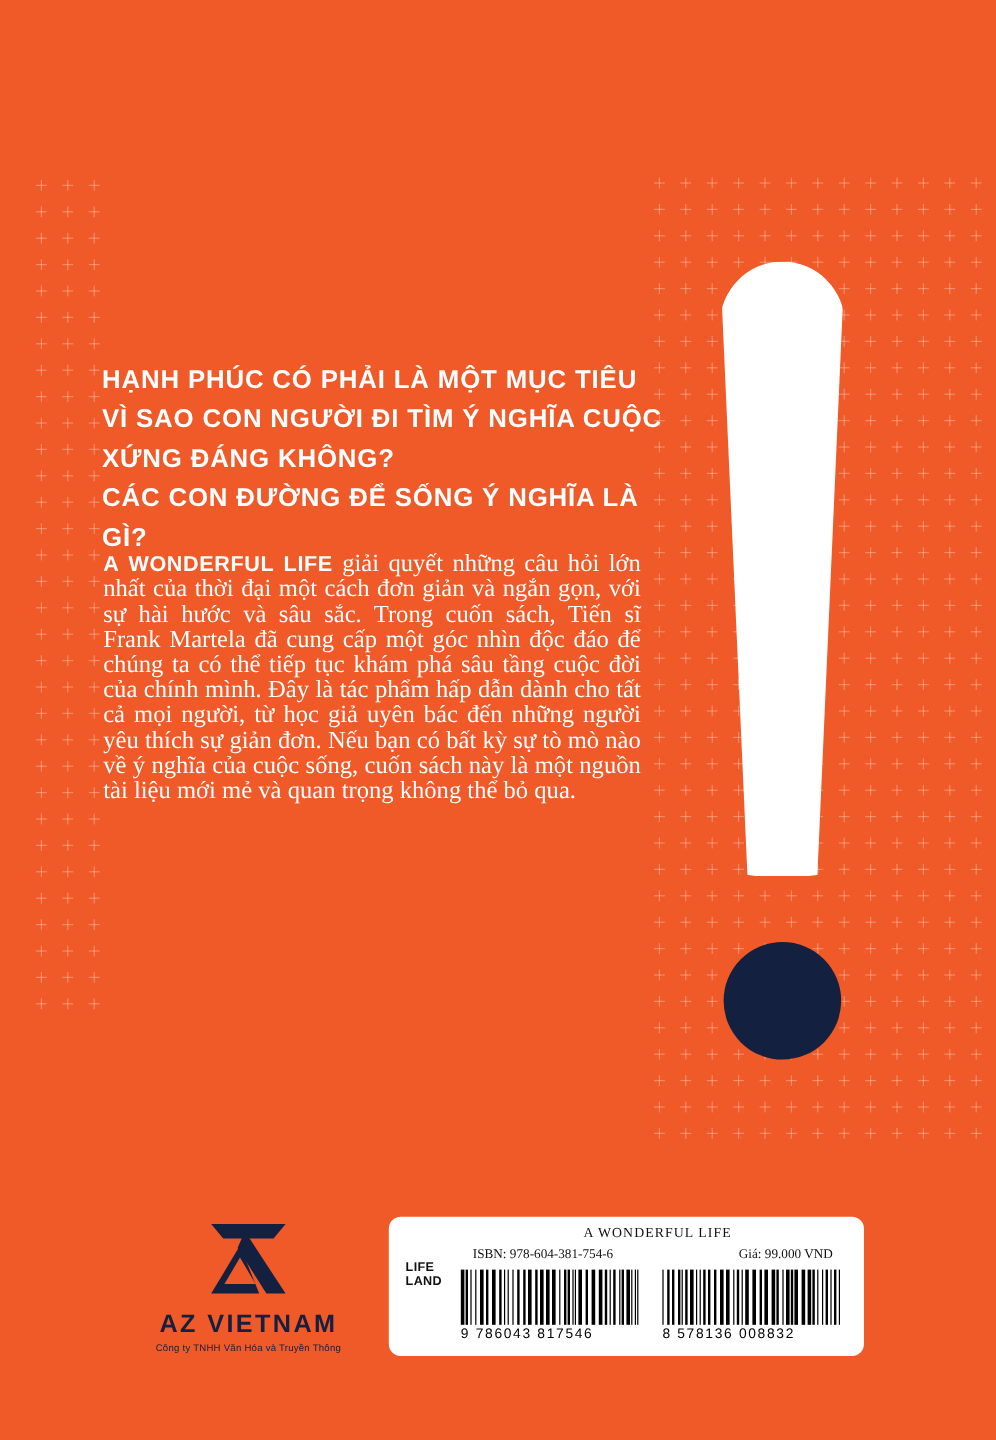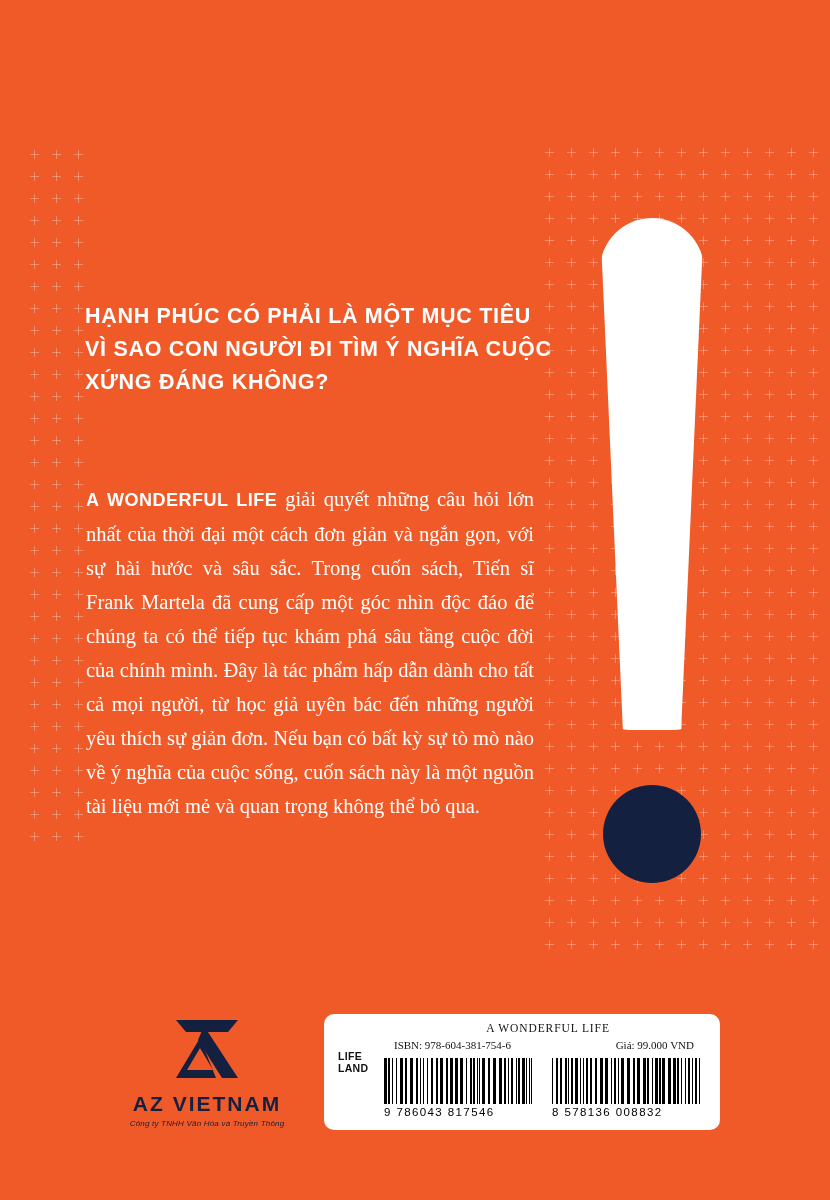--- a/index.html
+++ b/index.html
@@ -104,26 +104,26 @@
     letter-spacing: 0.7px;
   }
   .headline div {
     white-space: pre-wrap;
   }
 
   
   .blurb {
     position: absolute;
     left: 86px;
-    top: 482px;
+    top: 460px;
     width: 448px;
     color: #ffffff;
     font-family: "Liberation Serif", serif;
     font-size: 20.5px;
-    line-height: 34px;
+    line-height: 21px;
     text-align: justify;
   }
   .blurb .caps {
     font-family: "Liberation Sans", sans-serif;
     font-weight: bold;
     font-size: 18px;
     letter-spacing: 0.5px;
   }
 
   
@@ -148,21 +148,20 @@
     font-size: 21px;
     letter-spacing: 2px;
     color: #142040;
     margin-bottom: 3px;
   }
   .pub-sub {
     font-family: "Liberation Sans", sans-serif;
     font-size: 8px;
     letter-spacing: 0.2px;
     color: #142040;
-    font-style: italic;
   }
 
   
   .barcode-panel {
     position: absolute;
     left: 324px;
     top: 1014px;
     width: 396px;
     height: 116px;
     background: #ffffff;
@@ -817,20 +816,21 @@
       <div class="plus"></div>
     </div>
 
   <div class="excl-stroke"></div>
   <div class="excl-dot"></div>
 
   <div class="headline">
     <div>HẠNH PHÚC CÓ PHẢI LÀ MỘT MỤC TIÊU</div>
     <div>VÌ SAO CON NGƯỜI ĐI TÌM Ý NGHĨA CUỘC</div>
     <div>XỨNG ĐÁNG KHÔNG?</div>
+    <div>CÁC CON ĐƯỜNG ĐỂ SỐNG Ý NGHĨA LÀ GÌ?</div>
   </div>
 
   <div class="blurb"><span class="caps">A WONDERFUL LIFE</span><span> giải quyết những câu hỏi lớn nhất của thời đại một cách đơn giản và ngắn gọn, với sự hài hước và sâu sắc. Trong cuốn sách, Tiến sĩ Frank Martela đã cung cấp một góc nhìn độc đáo để chúng ta có thể tiếp tục khám phá sâu tầng cuộc đời của chính mình. Đây là tác phẩm hấp dẫn dành cho tất cả mọi người, từ học giả uyên bác đến những người yêu thích sự giản đơn. Nếu bạn có bất kỳ sự tò mò nào về ý nghĩa của cuộc sống, cuốn sách này là một nguồn tài liệu mới mẻ và quan trọng không thể bỏ qua.</span></div>
 
   <div class="publisher">
     <div class="az-mark">
       <svg width="74" height="62" viewBox="0 0 74 62" xmlns="http://www.w3.org/2000/svg">
         <path d="M6 0 H68 L58 12 H16 Z" fill="#142040"></path>
         <path d="M34 6 L68 58 H52 L28 20 Z" fill="#142040"></path>
         <path d="M30 18 L6 58 H46 Z" fill="#142040"></path>

